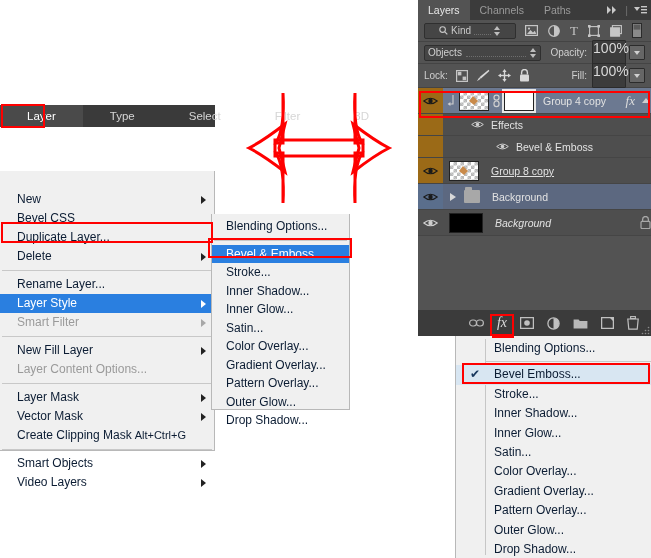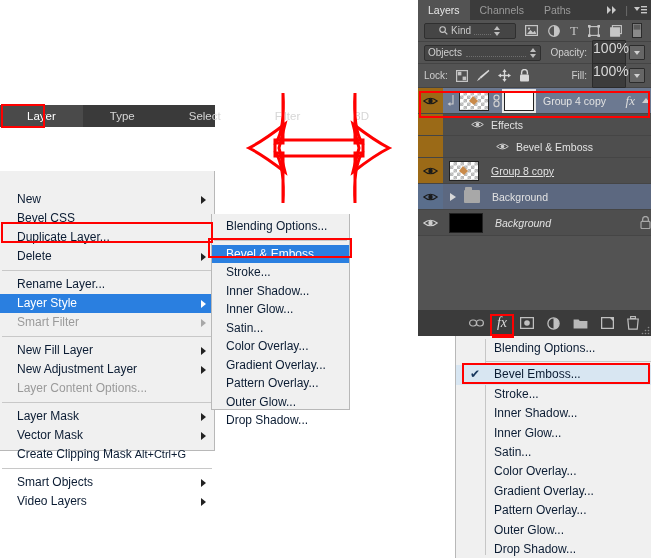--- a/index.html
+++ b/index.html
@@ -357,24 +357,20 @@
     </div>
     <div class="mi disabled">
       <span class="label">Smart Filter</span>
       <span class="arrow"></span>
     </div>
     <div class="sep"></div>
     <div class="mi">
       <span class="label">New Fill Layer</span>
       <span class="arrow"></span>
     </div>
-    <div class="mi">
-      <span class="label">New Adjustment Layer</span>
-      <span class="arrow"></span>
-    </div>
     <div class="mi disabled">
       <span class="label">Layer Content Options...</span>
     </div>
     <div class="sep"></div>
     <div class="mi">
       <span class="label">Layer Mask</span>
       <span class="arrow"></span>
     </div>
     <div class="mi">
       <span class="label">Vector Mask</span>

